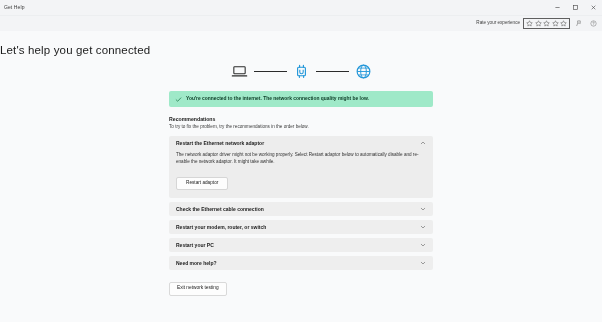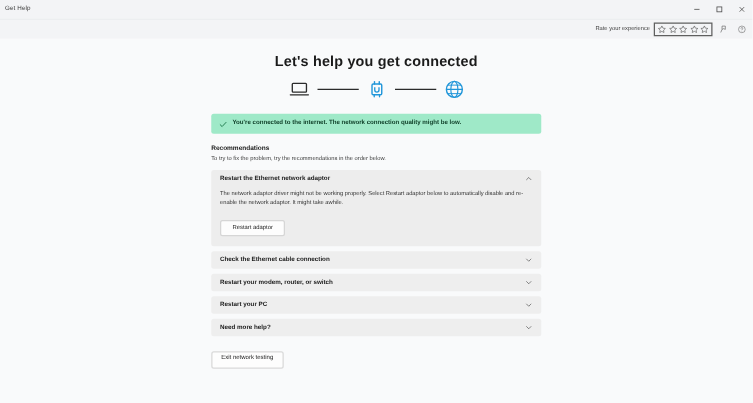--- a/index.html
+++ b/index.html
@@ -93,24 +93,24 @@
 
   
   .content {
     position: relative;
     height: calc(322px - 30px);
     background: #f9fafb;
     box-sizing: border-box;
     padding-top: 13px;
   }
   .page-title {
-    text-align: center;
+    text-align: left;
     font-size: 11.5px;
     color: #1b1b1b;
-    font-weight: 700;
+    font-weight: 400;
     letter-spacing: .15px;
     margin: 0 0 7px 0;
   }
 
   
   .diagram {
     display: flex;
     align-items: center;
     justify-content: center;
     gap: 0;

